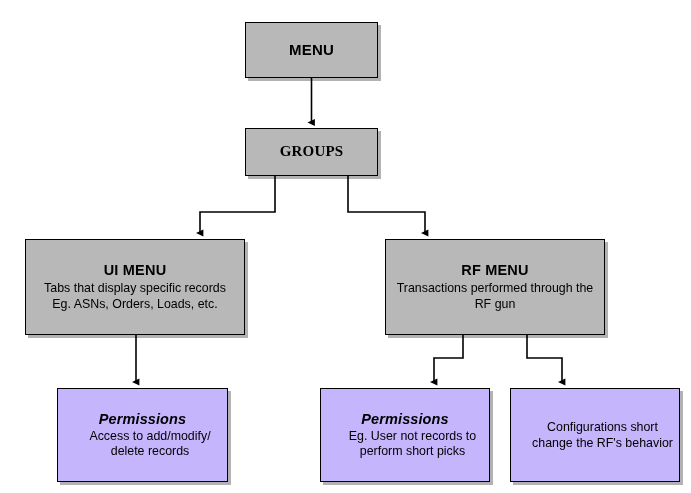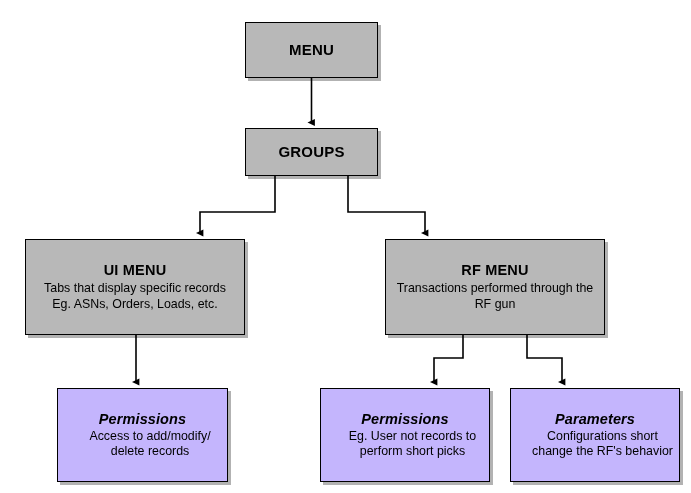--- a/index.html
+++ b/index.html
@@ -66,21 +66,21 @@
     margin-top: 2px;
   }
   .light .node-desc {
     margin-top: 1px;
     margin-left: 15px;
   }
   .title-only .node-title {
     font-size: 15px;
   }
   #users  { left: 245px; top: 22px;  width: 133px; height: 56px; }
-  #groups { left: 245px; top: 128px; width: 133px; height: 48px; }
+  #groups { left: 245px; top: 128px; width: 133px; height: 48px; font-family: Liberation Serif, serif; }
   #uimenu { left: 25px;  top: 239px; width: 220px; height: 96px; }
   #rfmenu { left: 385px; top: 239px; width: 220px; height: 96px; }
   #perm-ui   { left: 57px;  top: 388px; width: 171px; height: 94px; }
   #perm-rf   { left: 320px; top: 388px; width: 170px; height: 94px; }
   #params-rf { left: 510px; top: 388px; width: 170px; height: 94px; }
 </style>
 </head>
 <body>
 
 <div id="canvas">
@@ -128,17 +128,16 @@
     <div class="node-title">Permissions</div>
     <div class="node-desc">Access to add/modify/ delete records</div>
   </div>
 
   <div id="perm-rf" class="node light">
     <div class="node-title">Permissions</div>
     <div class="node-desc">Eg. User not records to perform short picks</div>
   </div>
 
   <div id="params-rf" class="node light">
-    <div class="node-title">Parameters</div>
     <div class="node-desc">Configurations short change the RF's behavior</div>
   </div>
 
 </div>
 
 </body></html>

